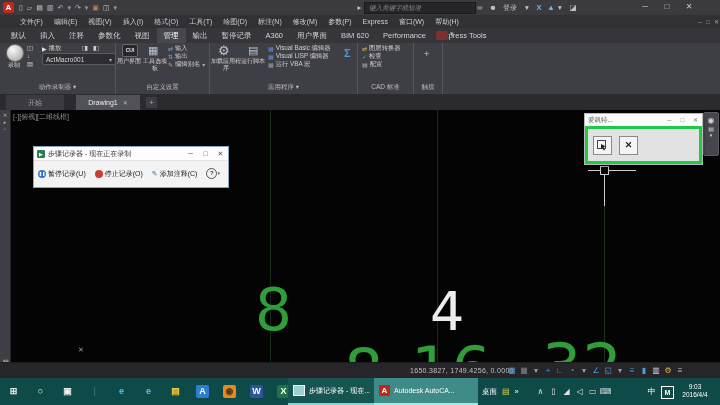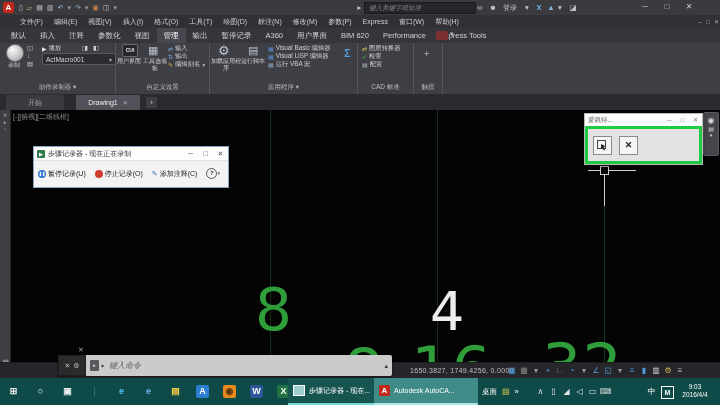--- a/index.html
+++ b/index.html
@@ -395,32 +395,20 @@
       </div>
     </div>
 
     <div class="abs navbar">
       <span style="font-size:8px;margin-top:3px;">◉</span>
       <span style="font-size:6px;">▤</span>
       <span style="font-size:5px;">▾</span>
     </div>
   </div>
 
-  <div class="abs cmdbar">
-    <div class="cmd-grip">
-      <span>✕</span>
-      <span>⚙</span>
-    </div>
-    <div class="cmd-input">
-      <span class="cmd-chip">▸</span>
-      <span class="cmd-dd">▾</span>
-      <span class="cmd-ph">键入命令</span>
-      <span class="cmd-up">▴</span>
-    </div>
-  </div>
 
   <div class="abs statusbar">
     <span class="abs coords">1650.3827, 1749.4256, 0.0000</span>
     <div class="abs stats flex">
 
     <span class="st-icon"><span style="color: rgb(79, 155, 216);">▦</span></span>
         <span class="st-icon"><span style="color: rgb(138, 138, 138);">▦</span></span>
         <span class="st-icon"><span style="color: rgb(154, 154, 154);">▾</span></span>
         <span class="st-icon"><span style="color: rgb(79, 155, 216);">+</span></span>
         <span class="st-icon"><span style="color: rgb(138, 138, 138);">∟</span></span>

